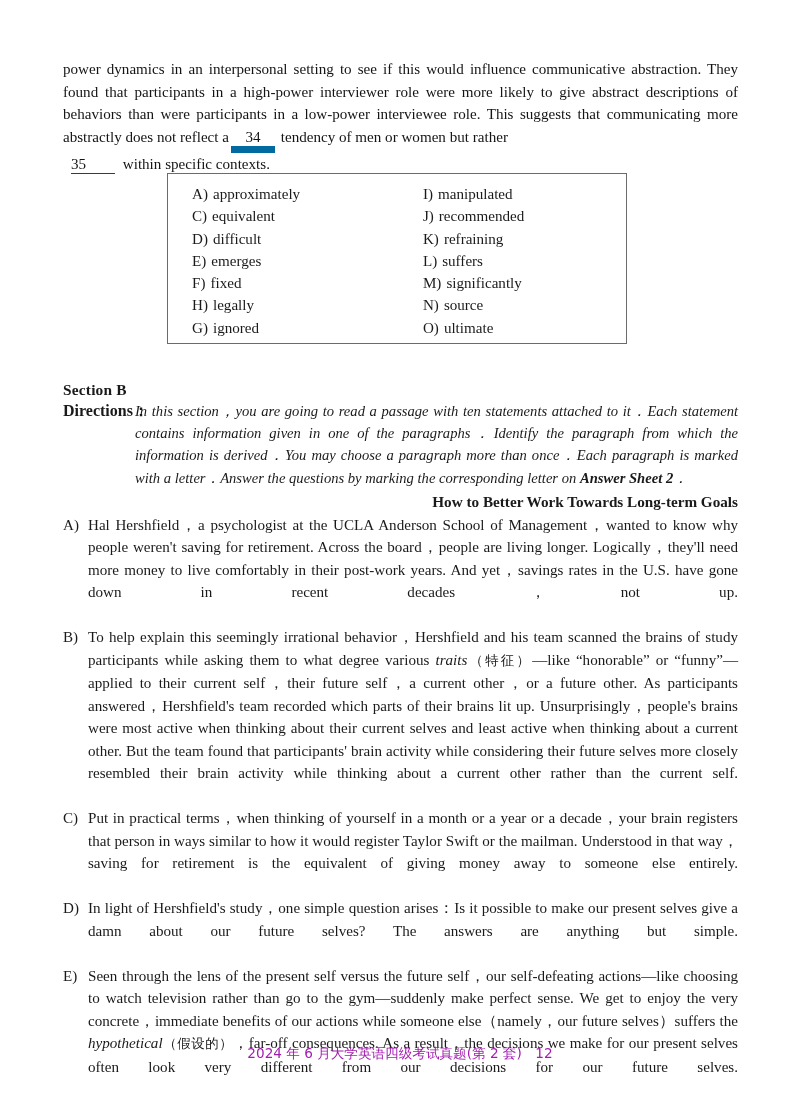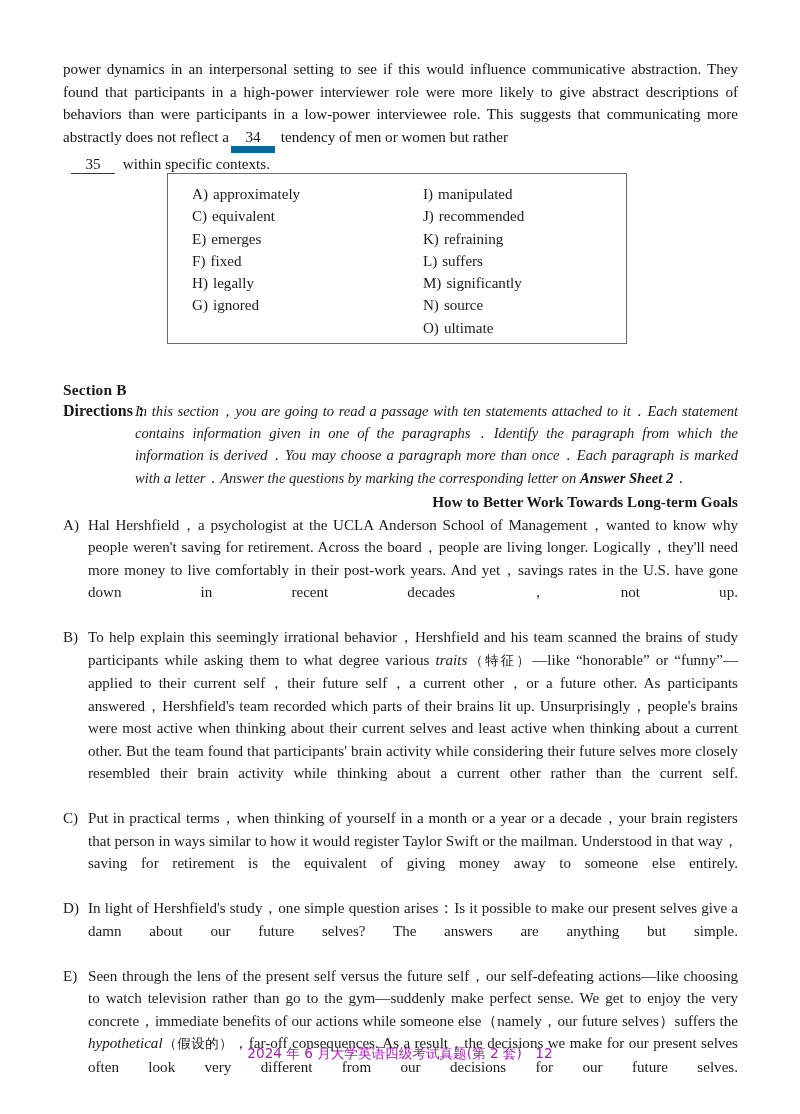--- a/index.html
+++ b/index.html
@@ -44,21 +44,20 @@
     display: inline-block;
     min-width: 44px;
     text-align: center;
     border-bottom: 7px solid #0369a1;
     line-height: 18px;
     margin: 0 2px;
   }
   .blank-lead {
     display: inline-block;
     min-width: 44px;
-    text-align: center;
     border-bottom: 1px solid #3a3a3a;
     line-height: 18px;
     margin: 0 4px 0 8px;
   }
 
   
   .wordbank {
     position: absolute;
     left: 104px;
     top: 115px;
@@ -178,20 +177,21 @@
 
   <div class="content">
 
     <p class="para"><span>power dynamics in an interpersonal setting to see if this would influence communicative abstraction. They found that participants in a high-power interviewer role were more likely to give abstract descriptions of behaviors than were participants in a low-power interviewee role. This suggests that communicating more abstractly does not reflect a</span><span class="blank">34</span> <span>tendency of men or women but rather</span><br><span class="blank-lead">35</span> <span>within specific contexts.</span></p>
 
     <div class="wordbank">
       <div class="wb-cols">
         <div class="wb-col left">
           <div class="wb-item"><span class="wb-letter">A)</span><span>approximately</span></div>
           <div class="wb-item"><span class="wb-letter">C)</span><span>equivalent</span></div>
+          <div class="wb-item"><span class="wb-letter">D)</span><span>difficult</span></div>
           <div class="wb-item"><span class="wb-letter">E)</span><span>emerges</span></div>
           <div class="wb-item"><span class="wb-letter">F)</span><span>fixed</span></div>
           <div class="wb-item"><span class="wb-letter">H)</span><span>legally</span></div>
           <div class="wb-item"><span class="wb-letter">G)</span><span>ignored</span></div>
         </div>
         <div class="wb-col right">
           <div class="wb-item"><span class="wb-letter">I)</span><span>manipulated</span></div>
           <div class="wb-item"><span class="wb-letter">J)</span><span>recommended</span></div>
           <div class="wb-item"><span class="wb-letter">K)</span><span>refraining</span></div>
           <div class="wb-item"><span class="wb-letter">L)</span><span>suffers</span></div>

